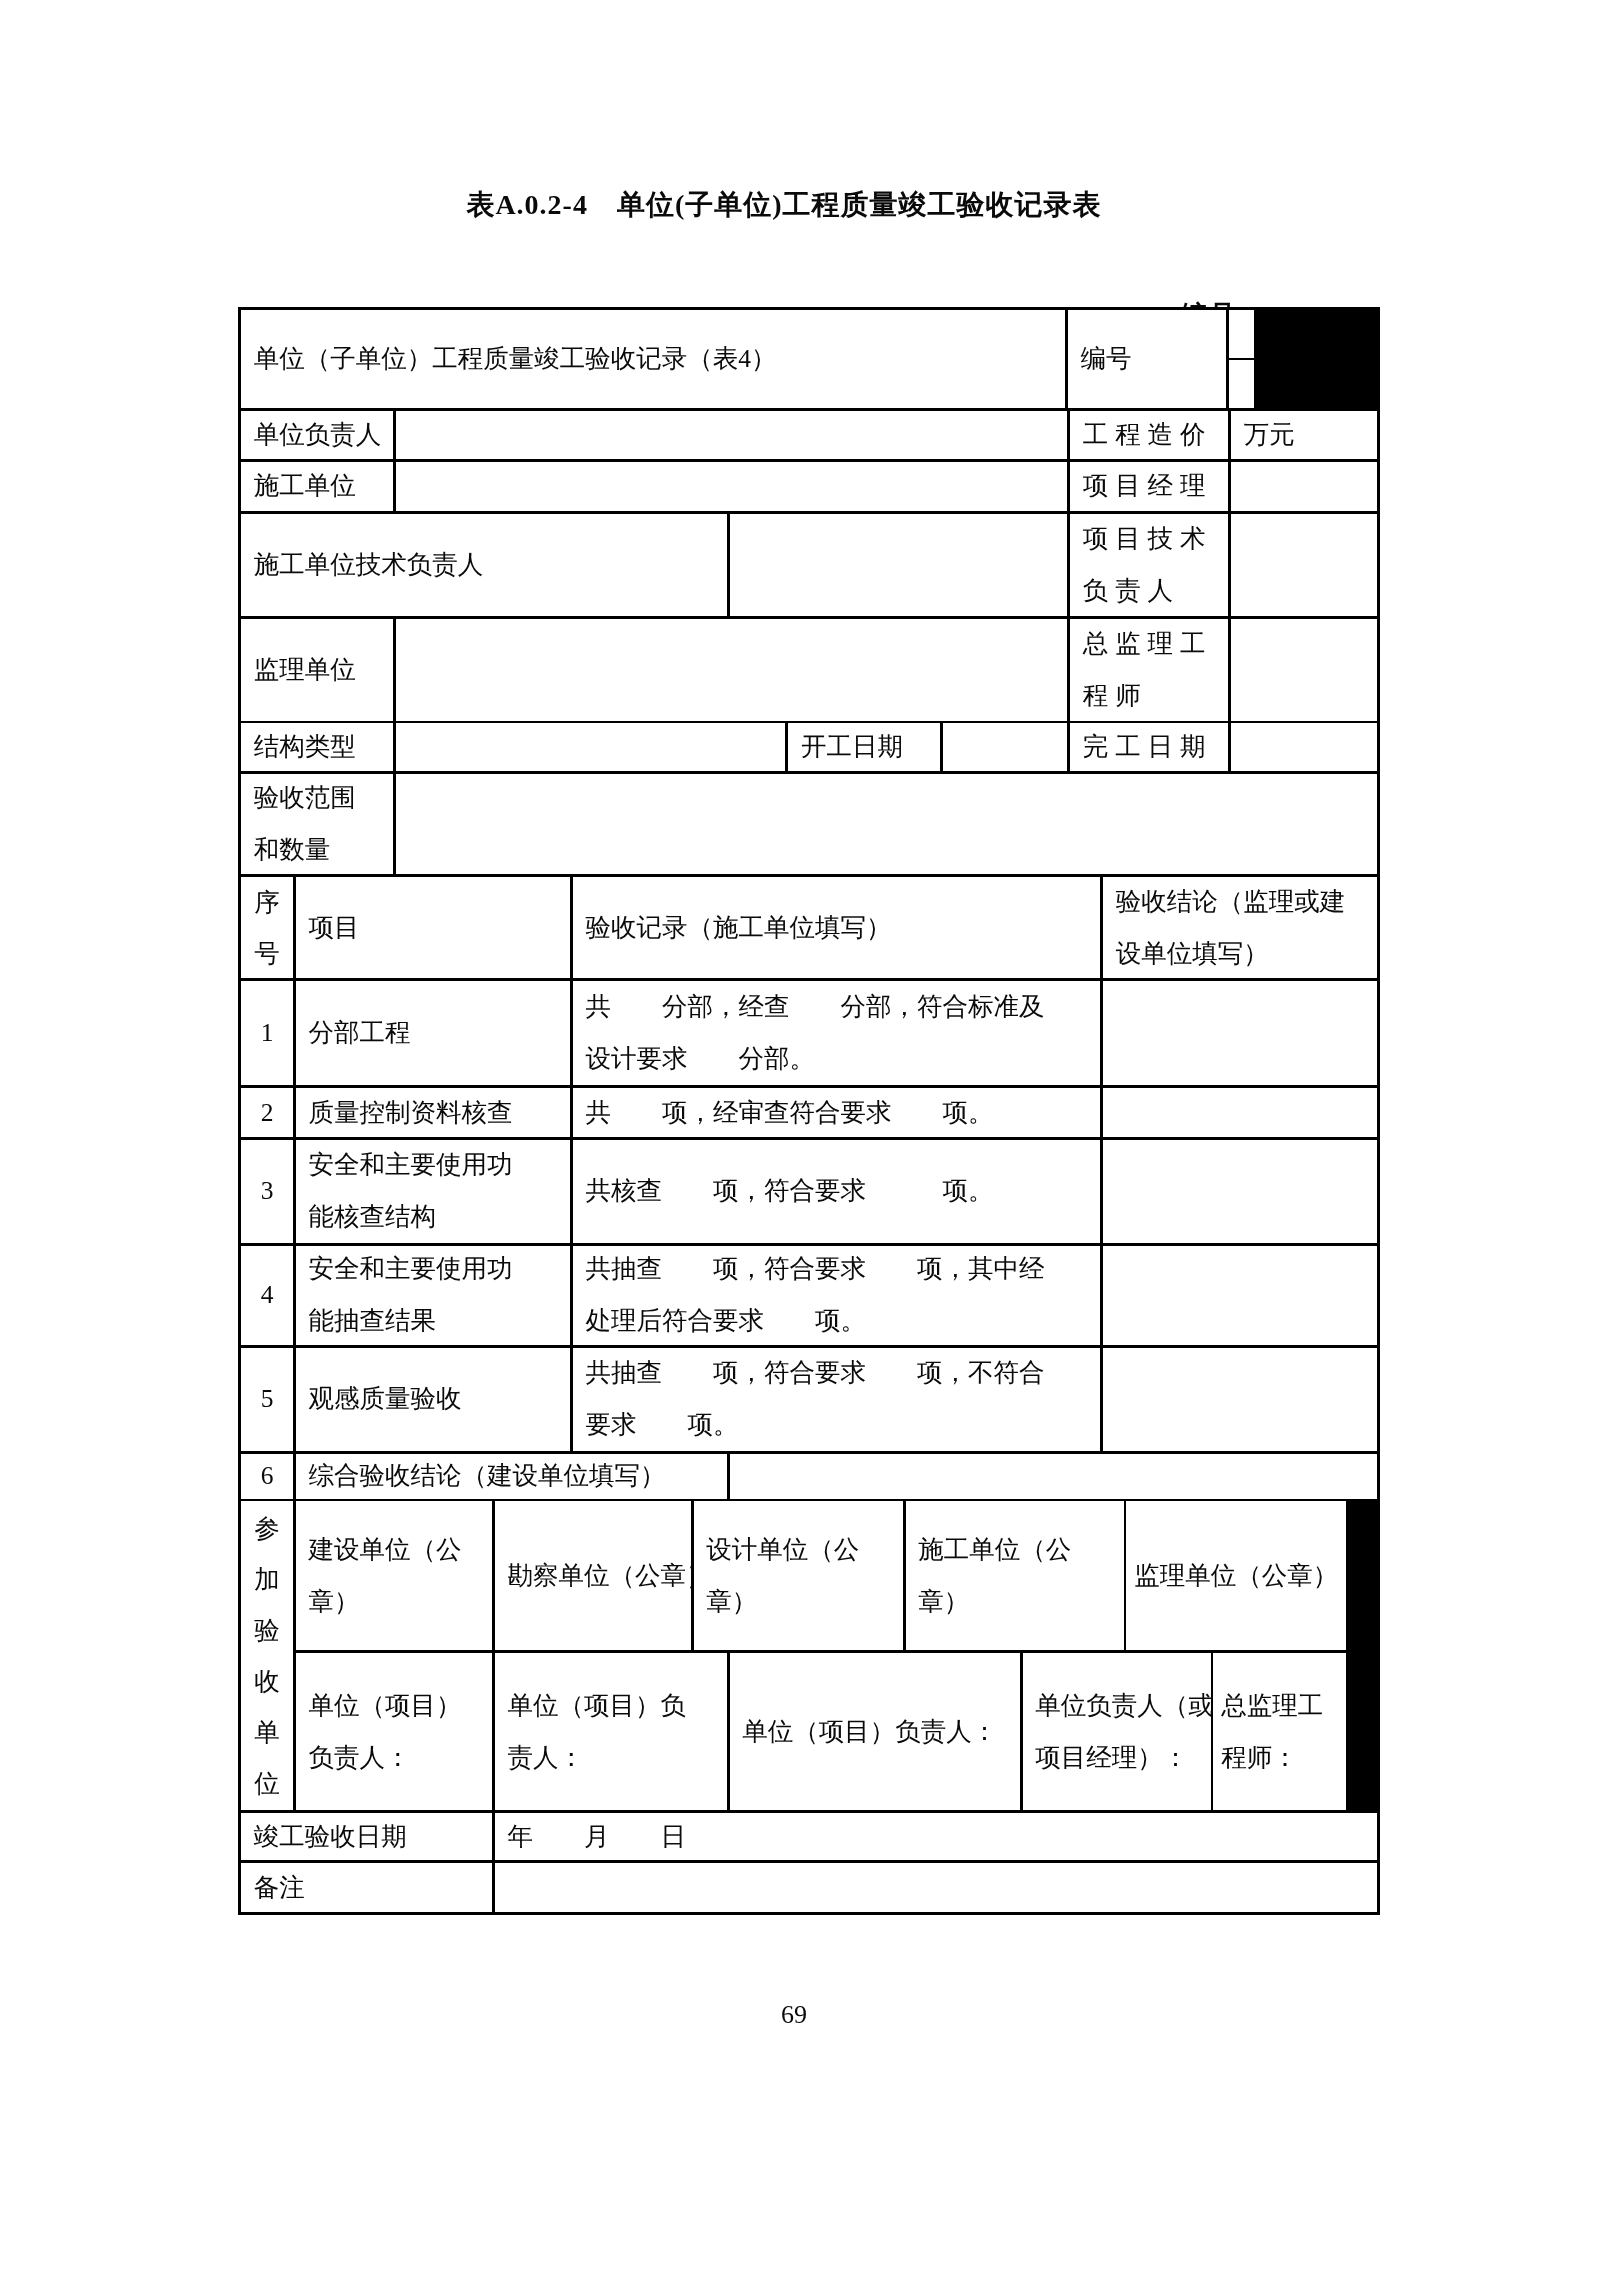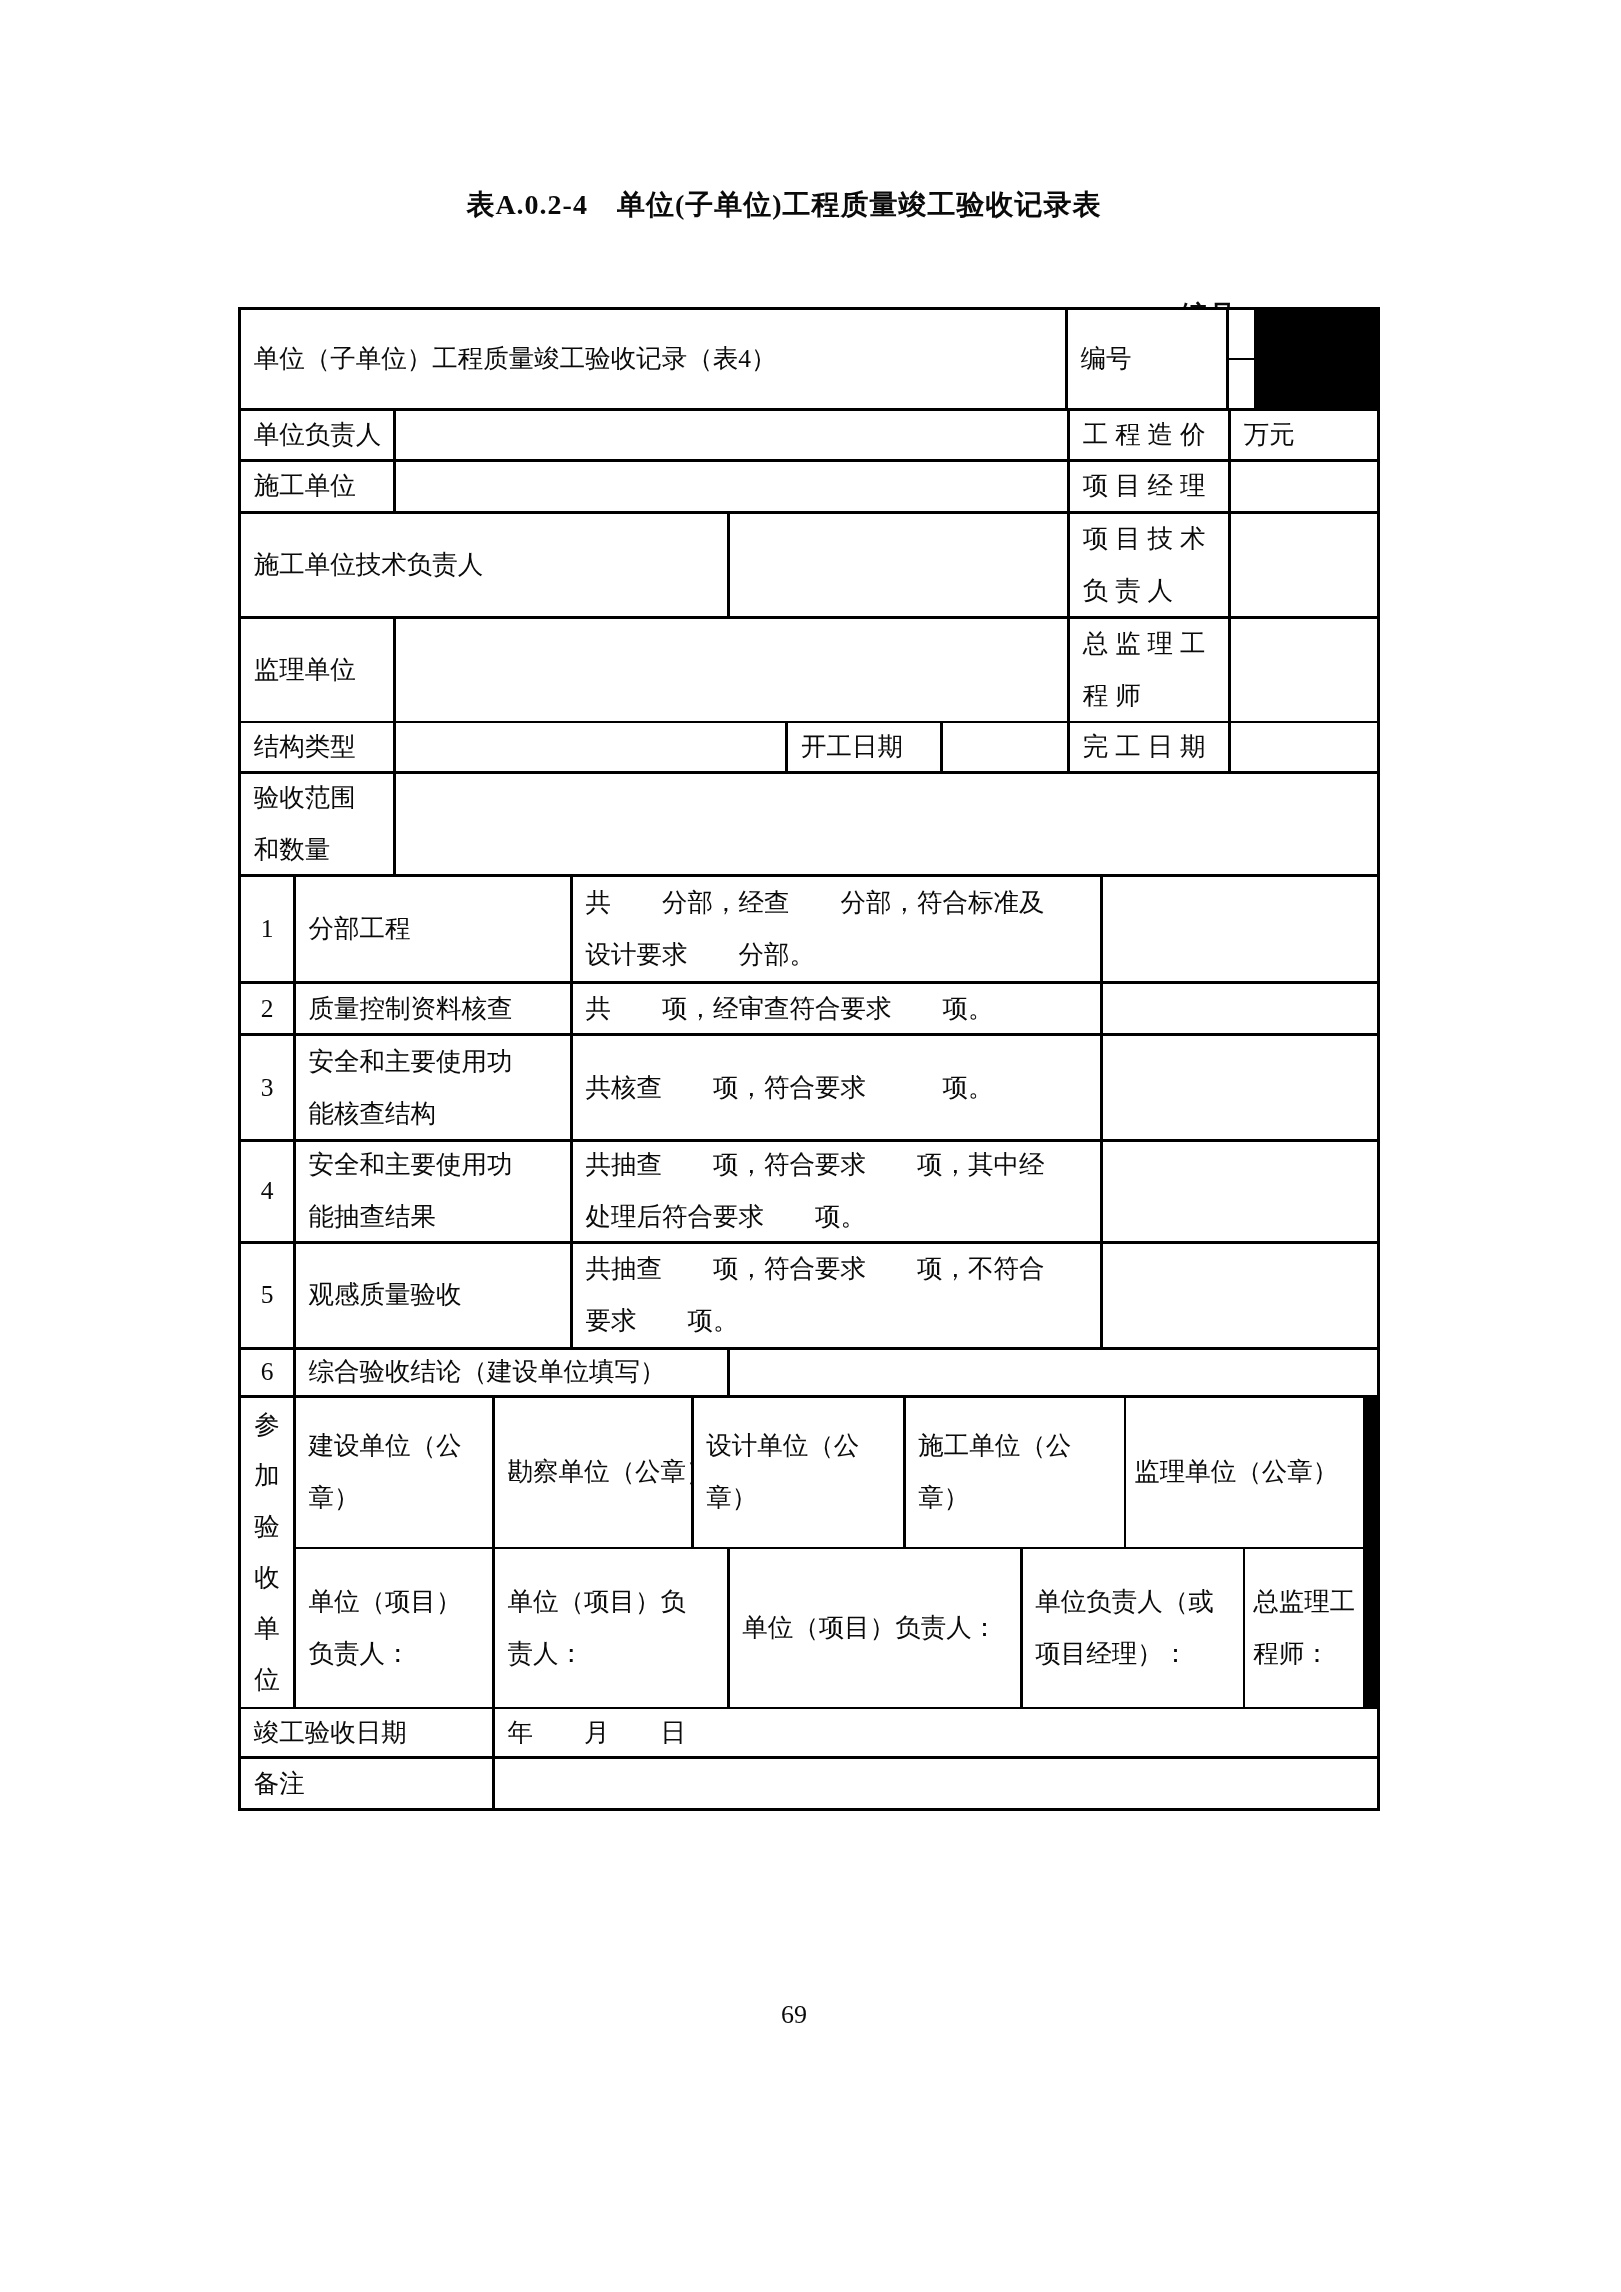--- a/index.html
+++ b/index.html
@@ -127,20 +127,35 @@
     </div>
 
     <div class="tr" style="height:100px">
       <div class="td" style="width:152px">
         <span class="ln">验收范围</span>
         <span class="ln">和数量</span>
       </div>
       <div class="td fx"></div>
     </div>
 
+    <div class="tr" style="height:101px">
+      <div class="td vtd" style="width:52px">
+        <span class="ln">序号</span>
+      </div>
+      <div class="td" style="width:274px">
+        <span class="ln">项目</span>
+      </div>
+      <div class="td fx">
+        <span class="ln">验收记录（施工单位填写）</span>
+      </div>
+      <div class="td" style="width:274px">
+        <span class="ln">验收结论（监理或建</span>
+        <span class="ln">设单位填写）</span>
+      </div>
+    </div>
 
     <div class="tr" style="height:104px">
       <div class="td ntd" style="width:52px">
         <span class="ln ac">1</span>
       </div>
       <div class="td" style="width:274px">
         <span class="ln">分部工程</span>
       </div>
       <div class="td fx">
         <span class="ln">共　　分部，经查　　分部，符合标准及</span>
@@ -245,21 +260,21 @@
             <span class="ln">单位（项目）</span>
             <span class="ln">负责人：</span>
           </div>
           <div class="td" style="width:232px">
             <span class="ln">单位（项目）负</span>
             <span class="ln">责人：</span>
           </div>
           <div class="td" style="width:290px">
             <span class="ln">单位（项目）负责人：</span>
           </div>
-          <div class="td" style="width:220px">
+          <div class="td" style="width:188px">
             <span class="ln">单位负责人（或</span>
             <span class="ln">项目经理）：</span>
           </div>
           <div class="td fx" style="padding:0 7.8px">
             <span class="ln">总监理工</span>
             <span class="ln">程师：</span>
           </div>
         </div>
       </div>
     </div>

